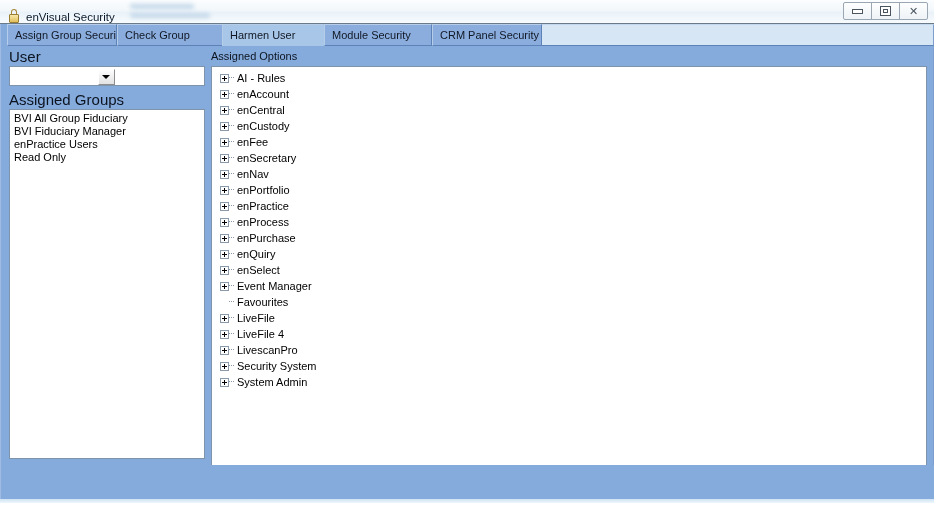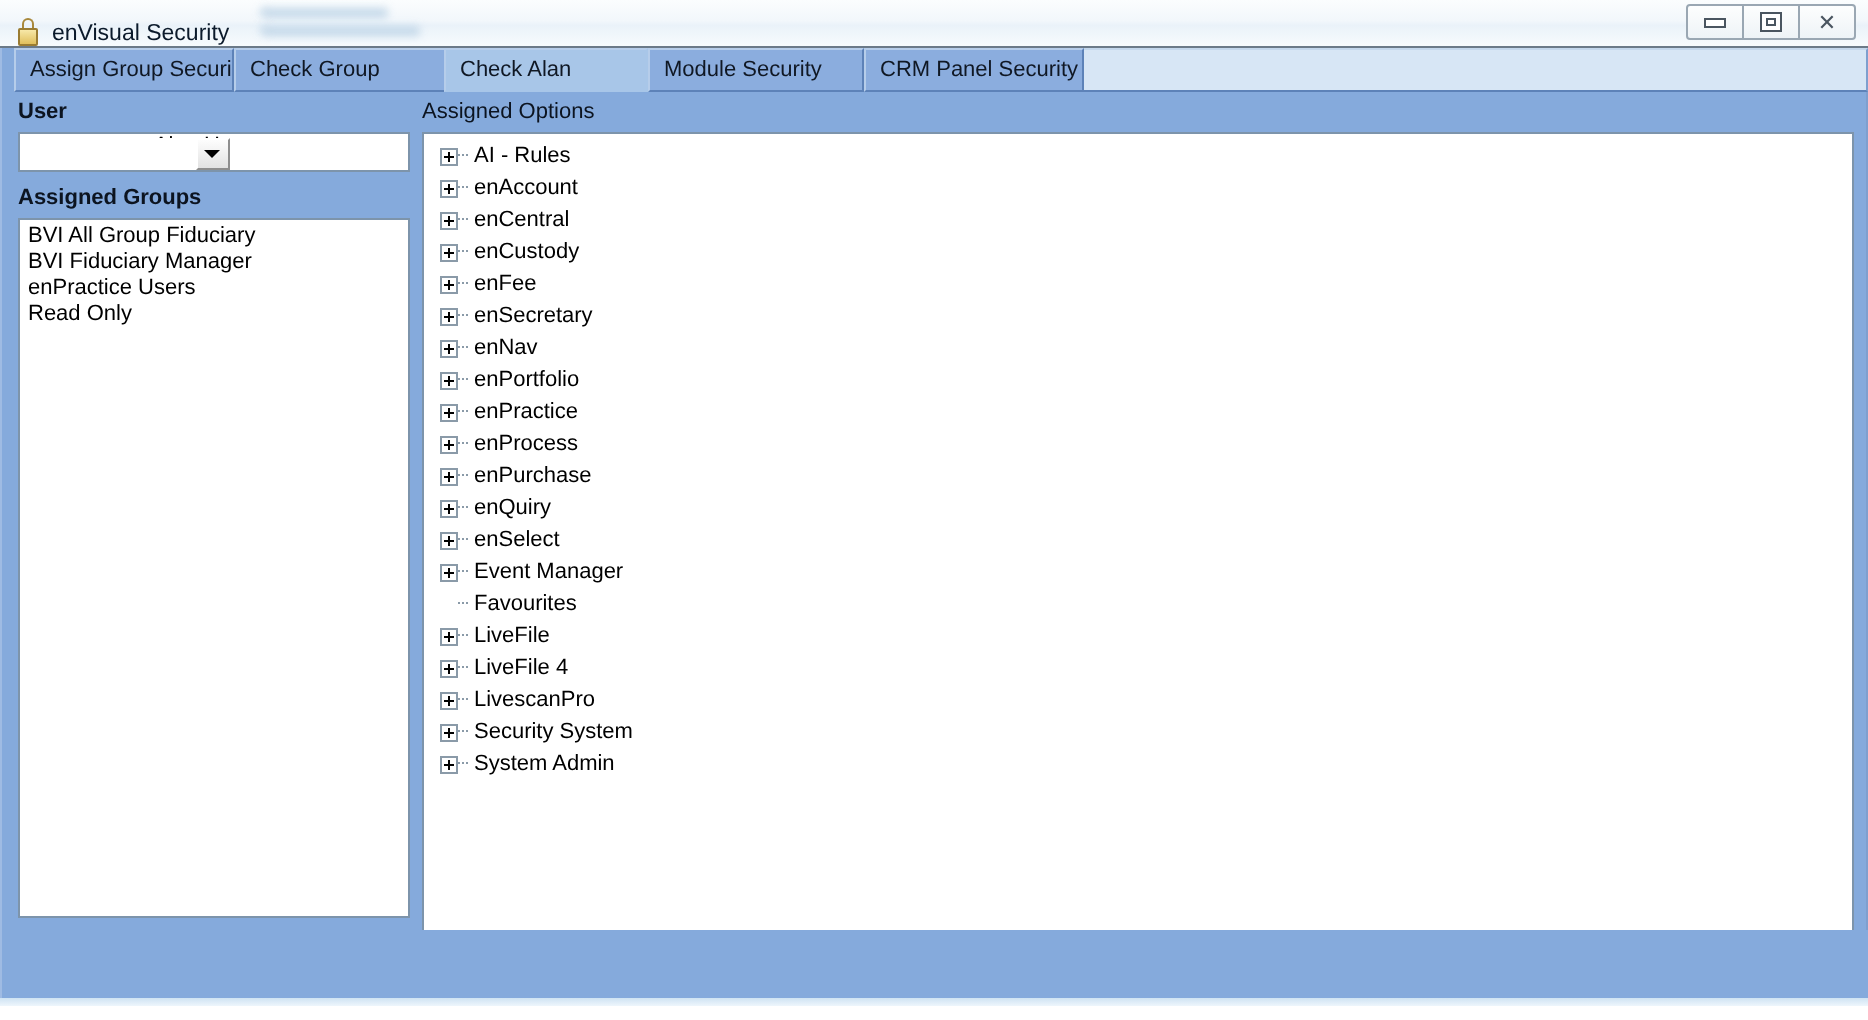--- a/index.html
+++ b/index.html
@@ -199,25 +199,24 @@
   }
 
   
   .left-panel {
     position: absolute;
     left: 8px;
     top: 26px;
     width: 196px;
   }
   .field-label {
-    font-size: 11px;
+    font-size: 15px;
     color: #0c1420;
     margin-bottom: 3px;
     line-height: 13px;
-    font-weight: bold;
   }
   .combo {
     position: relative;
     width: 196px;
     height: 20px;
     background: #ffffff;
     border: 1px solid #7d94ab;
     box-sizing: border-box;
     display: flex;
     align-items: center;
@@ -424,21 +423,21 @@
   <div class="body-pane">
 
     <div class="tabstrip">
       <div class="tab" style="left:6px;width:110px;">
         <span>Assign Group Security</span>
       </div>
       <div class="tab" style="left:116px;width:107px;">
         <span>Check Group</span>
       </div>
       <div class="tab active" style="left:221px;width:102px;">
-        <span>Check Alan</span>
+        <span>Harmen User</span>
       </div>
       <div class="tab" style="left:323px;width:108px;">
         <span>Module Security</span>
       </div>
       <div class="tab" style="left:431px;width:110px;">
         <span>CRM Panel Security</span>
       </div>
       <div class="tab-filler" style="left:541px;width:392px;"></div>
     </div>
 

